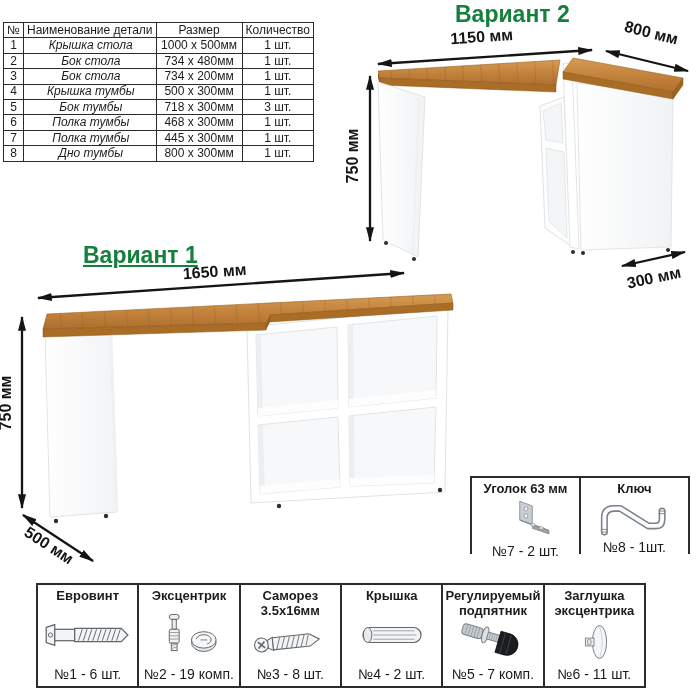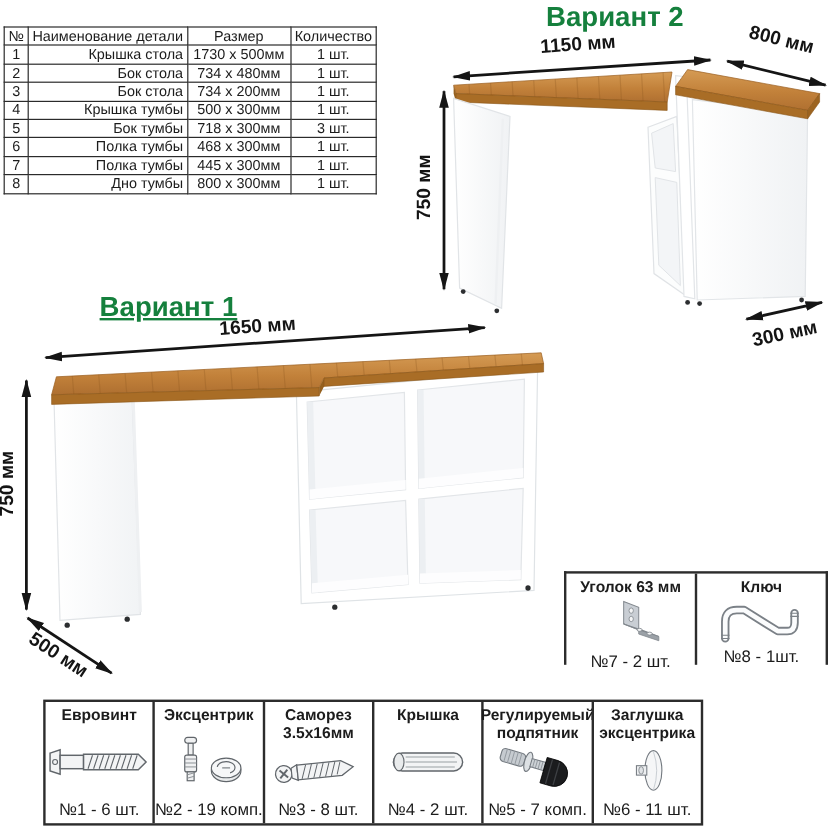--- a/index.html
+++ b/index.html
@@ -3,32 +3,32 @@
 <meta charset="utf-8">
 <style>
   html,body{margin:0;padding:0;background:#fff;}
   .page{position:relative;width:700px;height:694px;background:#ffffff;overflow:hidden;
         font-family:"Liberation Sans",sans-serif;color:#1c1c1c;}
   
   .parts-table{position:absolute;left:3px;top:22px;border-collapse:collapse;table-layout:fixed;}
   .parts-table th,.parts-table td{
       border:1.5px solid #2b2b2b;font-size:12px;font-weight:400;line-height:1.05;
       height:14.4px;padding:0 3px;text-align:center;white-space:nowrap;overflow:hidden;}
-  .parts-table td.name{text-align:right;padding-left:5px;}
+  .parts-table td.name{text-align:center;padding-left:5px;font-style:italic;}
   
   .variant-title{position:absolute;font-size:23px;font-weight:700;color:#15803d;white-space:nowrap;}
   .vt1{left:83px;top:242px;text-decoration:underline;}
   .vt2{left:455px;top:1px;}
   
   .drawing{position:absolute;pointer-events:none;}
   svg text.dim{font-family:"Liberation Sans",sans-serif;font-size:16px;font-weight:600;fill:#141414;}
   
   .hw-row{position:absolute;display:flex;box-sizing:border-box;border:2.5px solid #2c2c2c;background:#fff;}
   .hw-upper{left:470px;top:476px;width:220px;height:78px;border-bottom:none;}
-  .hw-bottom{left:36px;top:583px;width:550px;height:105px;}
+  .hw-bottom{left:36px;top:583px;width:610px;height:105px;justify-content:flex-end;}
   .hw-cell{flex:1 1 0;display:flex;flex-direction:column;align-items:center;box-sizing:border-box;min-width:0;}
   .hw-cell + .hw-cell{border-left:2.5px solid #2c2c2c;}
   .hw-title{font-size:13px;font-weight:700;line-height:1.12;text-align:center;margin-top:4px;padding:0 2px;}
   .hw-icon{flex:1 1 auto;display:flex;align-items:center;justify-content:center;width:100%;}
   .hw-icon svg{max-width:92px;max-height:46px;}
   .hw-count{font-size:14px;font-weight:400;margin-bottom:4px;white-space:nowrap;}
 </style>
 </head>
 <body>
 
@@ -46,21 +46,21 @@
         <th>№</th>
         <th>Наименование детали</th>
         <th>Размер</th>
         <th>Количество</th>
       </tr>
     </thead>
     <tbody>
       <tr>
         <td>1</td>
         <td class="name">Крышка стола</td>
-        <td>1730 x 500мм</td>
+        <td>1000 x 500мм</td>
         <td>1 шт.</td>
       </tr>
       <tr>
         <td>2</td>
         <td class="name">Бок стола</td>
         <td>734 x 480мм</td>
         <td>1 шт.</td>
       </tr>
       <tr>
         <td>3</td>

